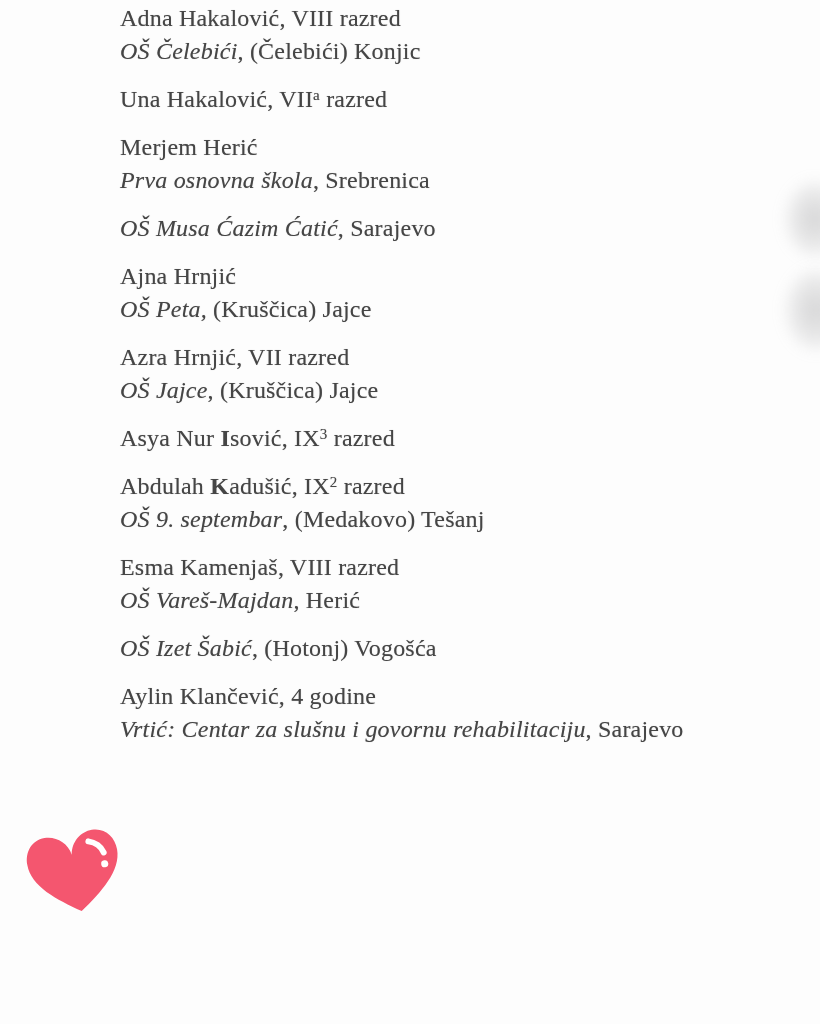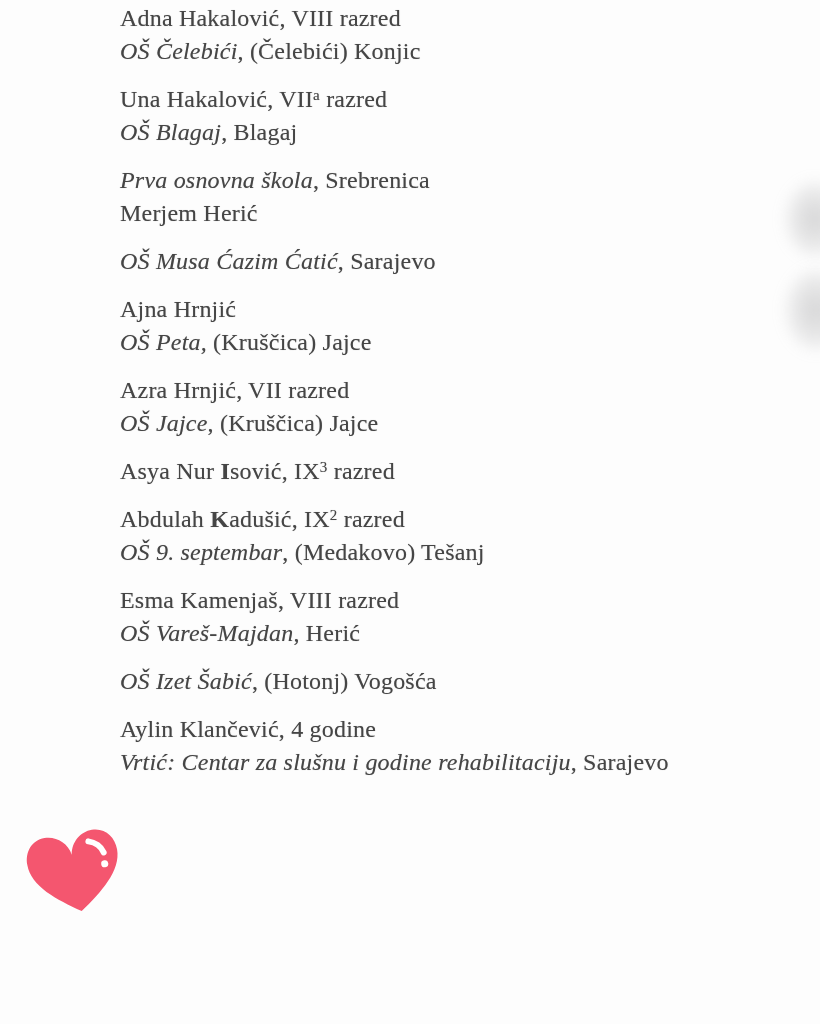--- a/index.html
+++ b/index.html
@@ -76,25 +76,24 @@
 
 <div class="page">
 
   <div class="entries">
       <div class="entry">
         <div class="line"><span>Adna Hakalović, VIII razred</span></div>
         <div class="line"><span class="it">OŠ Čelebići</span><span>, (Čelebići) Konjic</span></div>
       </div>
       <div class="entry">
         <div class="line"><span>Una Hakalović, VII</span><span class="sp">a</span><span> razred</span></div>
-        <div class="line"><span class="it">OŠ Blagaj</span><span>, Blagaj</span></div>
       </div>
       <div class="entry">
+        <div class="line"><span>Merjem Herić</span></div>
         <div class="line"><span class="it">Prva osnovna škola</span><span>, Srebrenica</span></div>
-        <div class="line"><span>Merjem Herić</span></div>
       </div>
       <div class="entry">
         <div class="line"><span class="it">OŠ Musa Ćazim Ćatić</span><span>, Sarajevo</span></div>
       </div>
       <div class="entry">
         <div class="line"><span>Ajna Hrnjić</span></div>
         <div class="line"><span class="it">OŠ Peta,</span><span> (Kruščica) Jajce</span></div>
       </div>
       <div class="entry">
         <div class="line"><span>Azra Hrnjić, VII razred</span></div>
@@ -109,21 +108,21 @@
       </div>
       <div class="entry">
         <div class="line"><span>Esma Kamenjaš, VIII razred</span></div>
         <div class="line"><span class="it">OŠ Vareš-Majdan</span><span>, Herić</span></div>
       </div>
       <div class="entry">
         <div class="line"><span class="it">OŠ Izet Šabić</span><span>, (Hotonj) Vogošća</span></div>
       </div>
       <div class="entry">
         <div class="line"><span>Aylin Klančević, 4 godine</span></div>
-        <div class="line"><span class="it">Vrtić: Centar za slušnu i godine rehabilitaciju</span><span>, Sarajevo</span></div>
+        <div class="line"><span class="it">Vrtić: Centar za slušnu i govornu rehabilitaciju</span><span>, Sarajevo</span></div>
       </div>
     </div>
 
   <div class="heart-wrap">
     <svg viewBox="0 0 100 100" width="98" height="98">
       <path id="heart-shape" d="M50 31 C48 18 37 9.5 25.5 9.5 C12 9.5 3.5 20.5 3.5 33.5 C3.5 56 27 73.5 50 89.5 C73 73.5 96.5 56 96.5 33.5 C96.5 20.5 88 9.5 74.5 9.5 C63 9.5 52 18 50 31 Z" fill="#f4566f"></path>
       <path d="M69 20.5 C75.5 22.5 81 28 82.5 34.5" fill="none" stroke="#ffffff" stroke-width="6" stroke-linecap="round"></path>
       <circle cx="81.5" cy="46" r="3.6" fill="#ffffff"></circle>
     </svg>
   </div>

